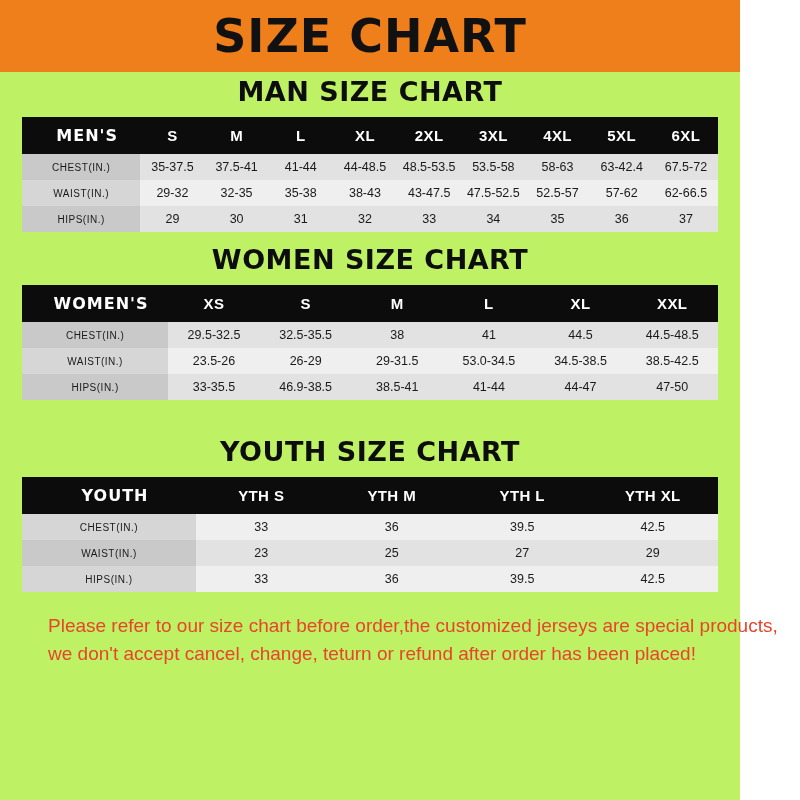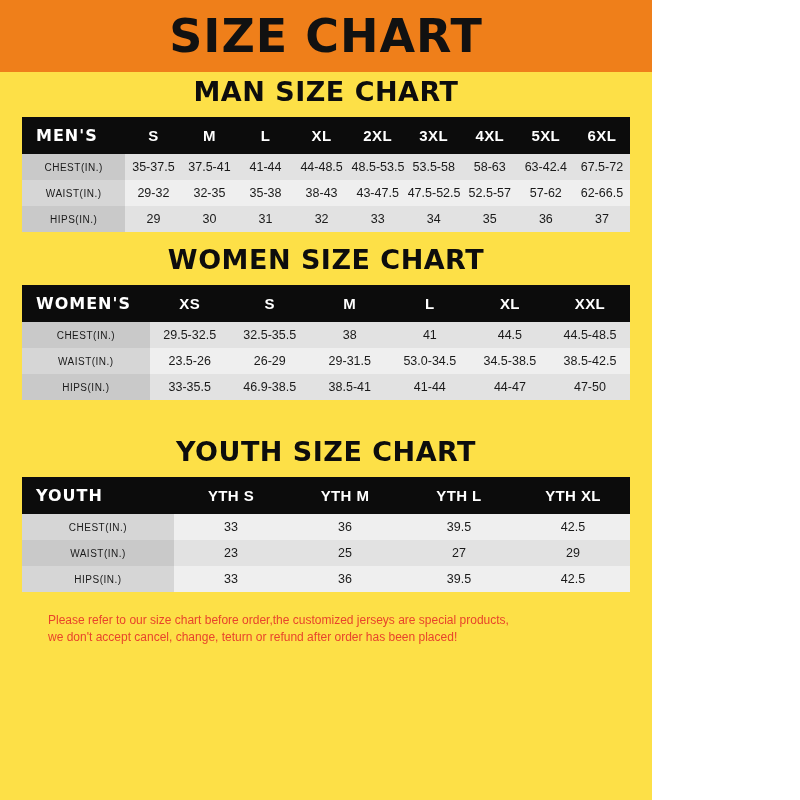--- a/index.html
+++ b/index.html
@@ -8,24 +8,24 @@
   }
   body {
     width: 800px;
     height: 800px;
     background: #ffffff;
     font-family: "Liberation Sans", sans-serif;
     color: #111111;
     overflow: hidden;
   }
   .page {
-    width: 652px;
+    width: 740px;
     height: 800px;
     position: relative;
-    background: #fde047;
+    background: #bef264;
     box-sizing: border-box;
   }
   
   .banner {
     position: relative;
     height: 72px;
     background: #ef7f1a;
     display: flex;
     align-items: center;
     justify-content: center;
@@ -73,21 +73,21 @@
   }
   table.size thead th {
     background: #0c0c0c;
     color: #ffffff;
     font-weight: bold;
     font-size: 15px;
     padding: 9px 2px;
     letter-spacing: 0.4px;
   }
   table.size thead th.rowhead {
-    text-align: left;
+    text-align: center;
     padding-left: 14px;
     font-family: "DejaVu Sans", sans-serif;
     font-size: 16px;
     letter-spacing: 1px;
   }
   table.size tbody td.rowhead {
     background: #c9c9c9;
     font-weight: normal;
     letter-spacing: 0.5px;
     font-size: 10px;
@@ -99,21 +99,21 @@
 
   
   .men col.c0 { width: 17%; }
   .women col.c0 { width: 21%; }
   .youth col.c0 { width: 25%; }
 
   .footnote {
     margin-top: 20px;
     padding: 0 26px;
     color: #e8442b;
-    font-size: 12px;
+    font-size: 19px;
     line-height: 1.45;
     text-align: left;
   }
   .footnote div { white-space: nowrap; }
 </style>
 </head>
 <body>
 
 <div class="page">
 

